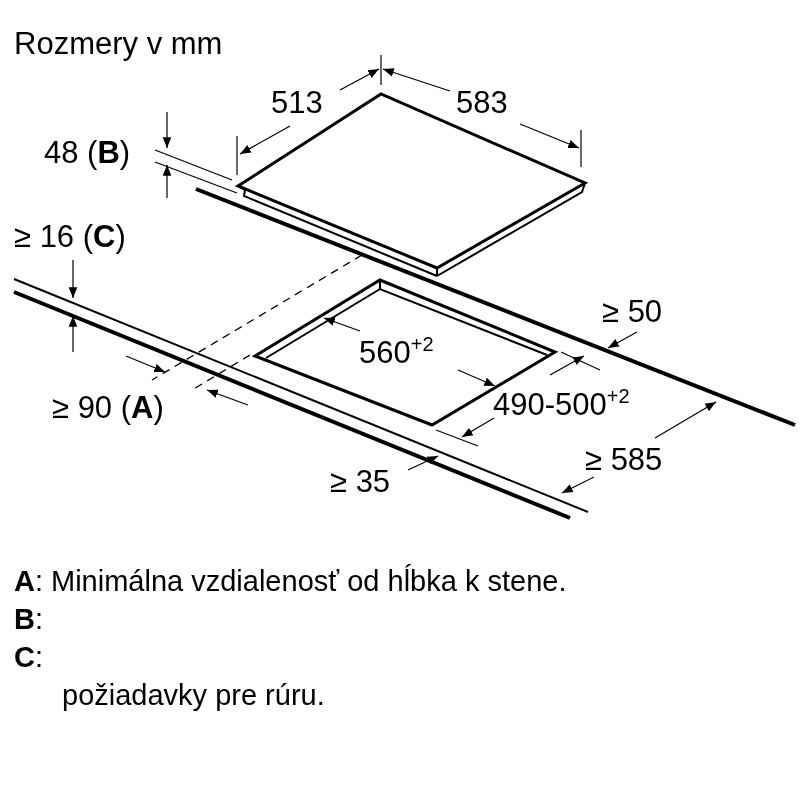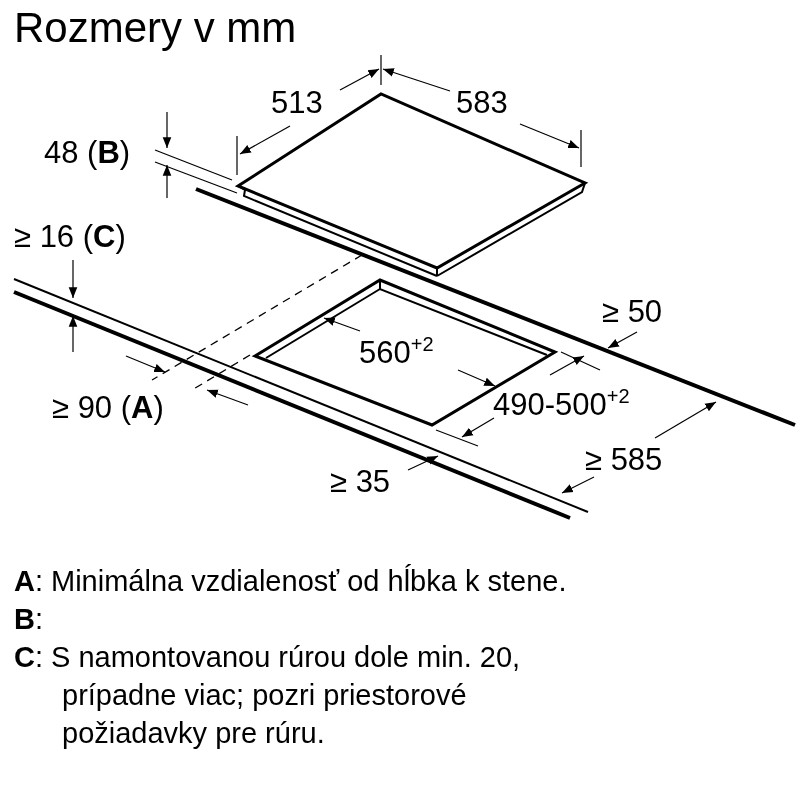--- a/index.html
+++ b/index.html
@@ -1,18 +1,18 @@
 <!DOCTYPE html>
 <html><head>
   <meta charset="utf-8">
   <style>
     html, body { margin: 0; padding: 0; background: #ffffff; }
     body { width: 800px; height: 800px; position: relative; overflow: hidden;
            font-family: "Liberation Sans", sans-serif; color: #000; }
-    .title { position: absolute; left: 14px; top: 8px; font-size: 42px; line-height: 40px; }
+    .title { position: absolute; left: 14px; top: 24px; font-size: 31px; line-height: 40px; }
     svg.diagram { position: absolute; left: 0; top: 0; }
     svg text { font-family: "Liberation Sans", sans-serif; fill: #000; }
     .lbl { font-size: 31px; }
     .sup { font-size: 20px; }
     .legend { position: absolute; left: 14px; top: 562px; font-size: 29px; line-height: 38px; }
     .legend-row { display: flex; }
     .legend-key { font-weight: bold; }
     .legend-sep { margin-right: 8px; }
     .legend-cont { padding-left: 48px; }
   </style>
@@ -134,17 +134,15 @@
       <span class="legend-sep">:</span>
     <span>Minimálna vzdialenosť od hĺbka k stene.</span>
   </div>
   <div class="legend-row">
     <span class="legend-key">B</span>
       <span class="legend-sep">:</span>
   </div>
   <div class="legend-row">
     <span class="legend-key">C</span>
       <span class="legend-sep">:</span>
-    <span>S namontovanou rúrou dole min. 20,</span>
   </div>
-  <div class="legend-cont">prípadne viac; pozri priestorové</div>
   <div class="legend-cont">požiadavky pre rúru.</div>
 </div>
 
 </body></html>

